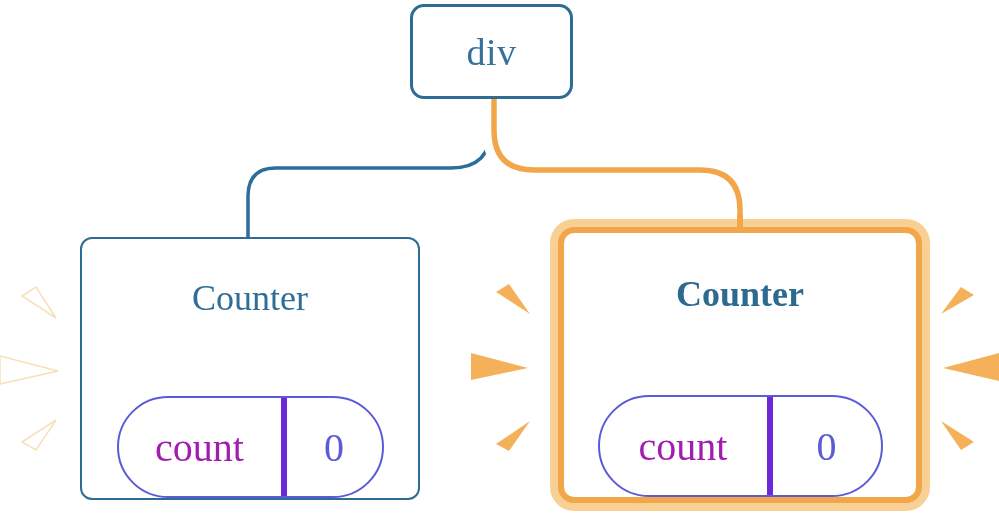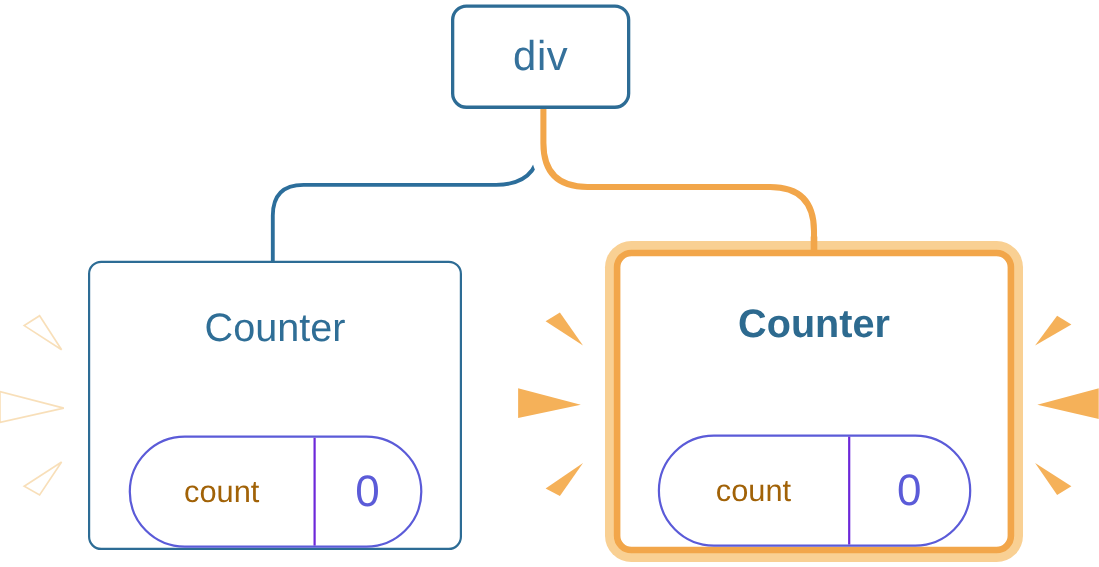--- a/index.html
+++ b/index.html
@@ -1,19 +1,19 @@
 <!DOCTYPE html>
 <html><head>
 <meta charset="utf-8">
 <style>
   html,body{margin:0;padding:0;background:#ffffff;}
   #stage{
     position:relative;width:999px;height:515px;overflow:hidden;
     background:#ffffff;
-    font-family:Liberation Sans, sans-serif;
+    font-family:Liberation Serif, serif;
   }
   
   #wires{position:absolute;left:0;top:0;z-index:1;}
   
   .node{
     position:absolute;box-sizing:border-box;background:#ffffff;
     z-index:2;display:flex;flex-direction:column;align-items:center;justify-content:space-between;
   }
   #root-node{
     left:410px;top:4px;width:163px;height:95px;
@@ -39,22 +39,22 @@
   
   .pill{
     box-sizing:border-box;display:flex;align-items:stretch;
     border:2px solid #5B5BD8;border-radius:52px;background:#ffffff;
     height:102px;margin-top:37px;
   }
   #counter-left .pill{width:267px;}
   #counter-right .pill{width:285px;margin-top:33px;}
   .pill-key{
     flex:1;display:flex;align-items:center;justify-content:center;
-    border-right:2px solid #6d28d9;
-    color:#a16207;font-size:28px;
+    border-right:6px solid #6d28d9;
+    color:#a21caf;font-size:40px;
   }
   .pill-value{
     width:95px;display:flex;align-items:center;justify-content:center;
     color:#5B5BD8;font-size:40px;
   }
   #counter-right .pill-value{width:108px;}
   
   #core-stub{
     position:absolute;left:737px;top:215px;width:6px;height:14px;
     background:#F2A64A;z-index:3;

